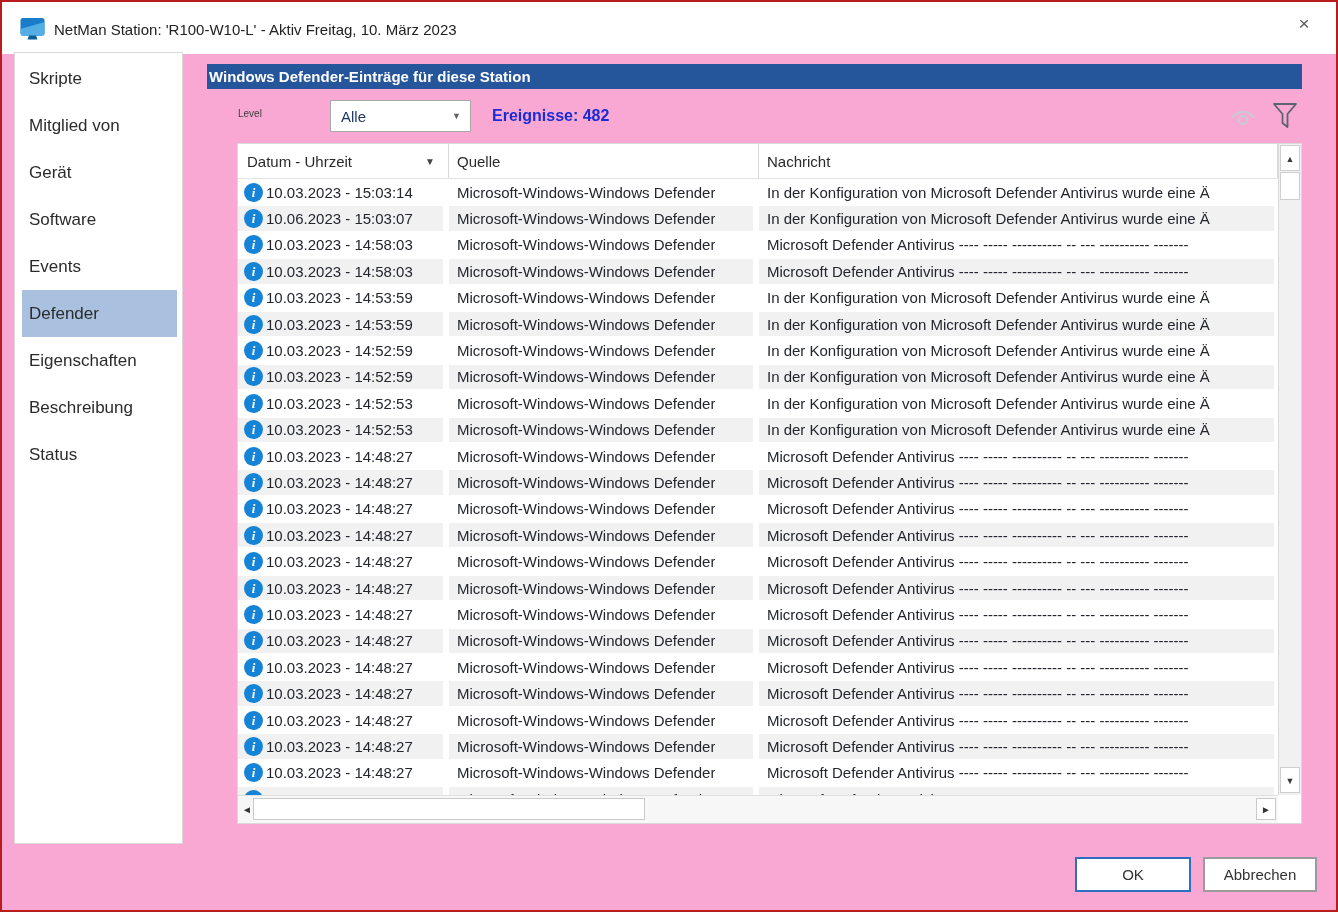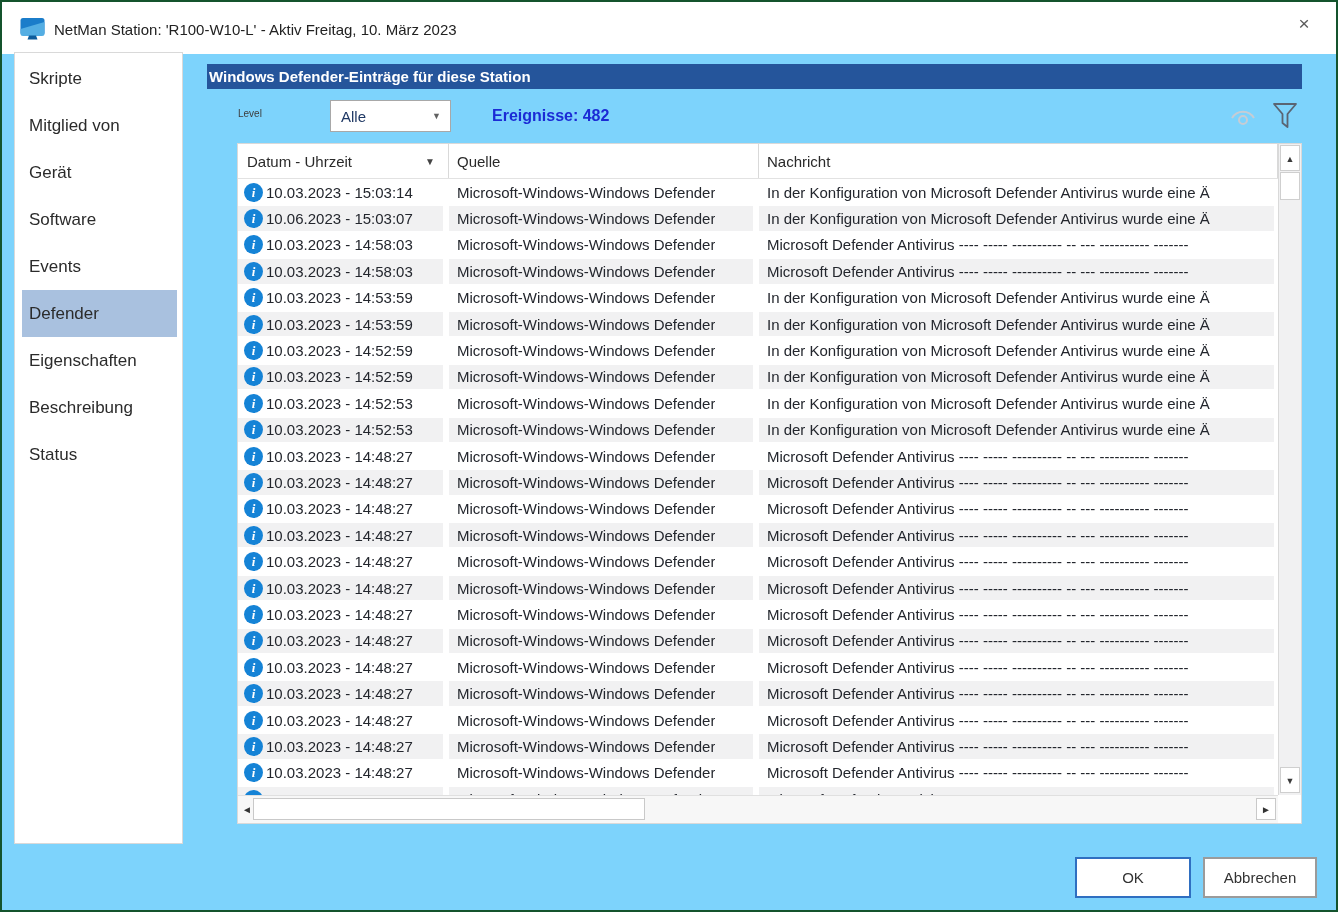--- a/index.html
+++ b/index.html
@@ -1,36 +1,36 @@
 <!DOCTYPE html>
 <html><head>
 <meta charset="utf-8">
 <style>
   * { margin:0; padding:0; box-sizing:border-box; }
   html,body { width:1338px; height:912px; background:#e8e8e8; font-family:"Liberation Sans", sans-serif; }
-  .dialog { position:relative; width:1338px; height:912px; background:#7dd3fc; border:2px solid #14532d; overflow:hidden; }
+  .dialog { position:relative; width:1338px; height:912px; background:#f9a8d4; border:2px solid #b91c1c; overflow:hidden; }
 
   
   .titlebar { position:absolute; left:0; top:0; right:0; height:52px; background:#fff; }
   .app-icon { position:absolute; left:18px; top:15px; width:27px; height:24px; }
   .win-title { position:absolute; left:52px; top:0; height:56px; line-height:56px; font-size:15px; color:#222; white-space:nowrap; }
   .win-close { position:absolute; right:18px; top:8px; width:28px; height:28px; line-height:28px; text-align:center; font-size:19px; color:#5c5c5c; cursor:pointer; }
 
   
   .sidebar { position:absolute; left:12px; top:50px; width:169px; height:792px; border:1px solid #d9d9d9; background:#fff; padding-top:2px; }
   .side-item { height:47px; margin:0 5px 0 7px; display:flex; align-items:center; cursor:pointer; }
   .side-item.selected { background:#a9c1df; }
   .side-label { margin-left:7px; font-size:17px; color:#2b2b2b; }
 
   
   .panel-header { position:absolute; left:205px; top:62px; width:1095px; height:25px; background:#25559b; color:#fff; font-size:15px; font-weight:bold; line-height:25px; padding-left:2px; }
 
   
   .level-label { position:absolute; left:236px; top:106px; font-size:10px; color:#3c3c3c; }
-  .dropdown { position:absolute; left:328px; top:98px; width:121px; height:32px; border:1px solid #a8a8a8; background:#fff; display:flex; align-items:center; justify-content:space-between; padding:0 9px 0 10px; cursor:pointer; }
+  .dropdown { position:absolute; left:328px; top:98px; width:141px; height:32px; border:1px solid #a8a8a8; background:#fff; display:flex; align-items:center; justify-content:space-between; padding:0 9px 0 10px; cursor:pointer; }
   .dropdown-value { font-size:15px; color:#1f3864; }
   .dropdown-arrow { font-size:9px; color:#616161; }
   .events-count { position:absolute; left:490px; top:105px; font-size:16px; font-weight:bold; color:#1b2bd5; }
   .eye-icon { position:absolute; left:1226px; top:103px; cursor:pointer; }
   .filter-icon { position:absolute; left:1268px; top:98px; cursor:pointer; }
 
   
   .table { position:absolute; left:235px; top:141px; width:1065px; height:681px; border:1px solid #d9d9d9; background:#fff; }
   .thead { position:absolute; left:0; top:0; width:1040px; height:35px; display:flex; border-bottom:1px solid #e2e2e2; background:#fff; }
   .th { display:flex; align-items:center; font-size:15px; color:#2a2a2a; border-right:1px solid #d9d9d9; cursor:pointer; }
@@ -58,21 +58,21 @@
   .vs-down { bottom:2px; }
   .vs-thumb { position:absolute; left:1px; top:28px; width:20px; height:28px; background:#fff; border:1px solid #cfcfcf; cursor:pointer; }
 
   
   .hscroll { position:absolute; left:0; top:651px; width:1040px; height:28px; background:#f7f7f7; border-top:1px solid #e0e0e0; }
   .hs-left { position:absolute; left:4px; top:8px; font-size:10px; color:#333; cursor:pointer; }
   .hs-thumb { position:absolute; left:15px; top:2px; width:392px; height:22px; background:#fff; border:1px solid #c9c9c9; cursor:pointer; }
   .hs-right { position:absolute; right:2px; top:2px; width:20px; height:22px; background:#fff; border:1px solid #c9c9c9; text-align:center; line-height:22px; font-size:10px; color:#333; cursor:pointer; }
 
   
-  .btn { position:absolute; top:855px; height:41px; background:#fff; font-family:"Liberation Sans", sans-serif; font-size:15px; color:#333; cursor:pointer; }
+  .btn { position:absolute; top:855px; height:35px; background:#fff; font-family:"Liberation Sans", sans-serif; font-size:15px; color:#333; cursor:pointer; }
   .btn-ok { left:1073px; width:116px; border:2px solid #2f6fc1; }
   .btn-cancel { left:1201px; width:114px; border:2px solid #9b9b9b; }
 </style>
 </head>
 <body>
 
 <div class="dialog">
 
   <div class="titlebar">
     <span class="app-icon">

